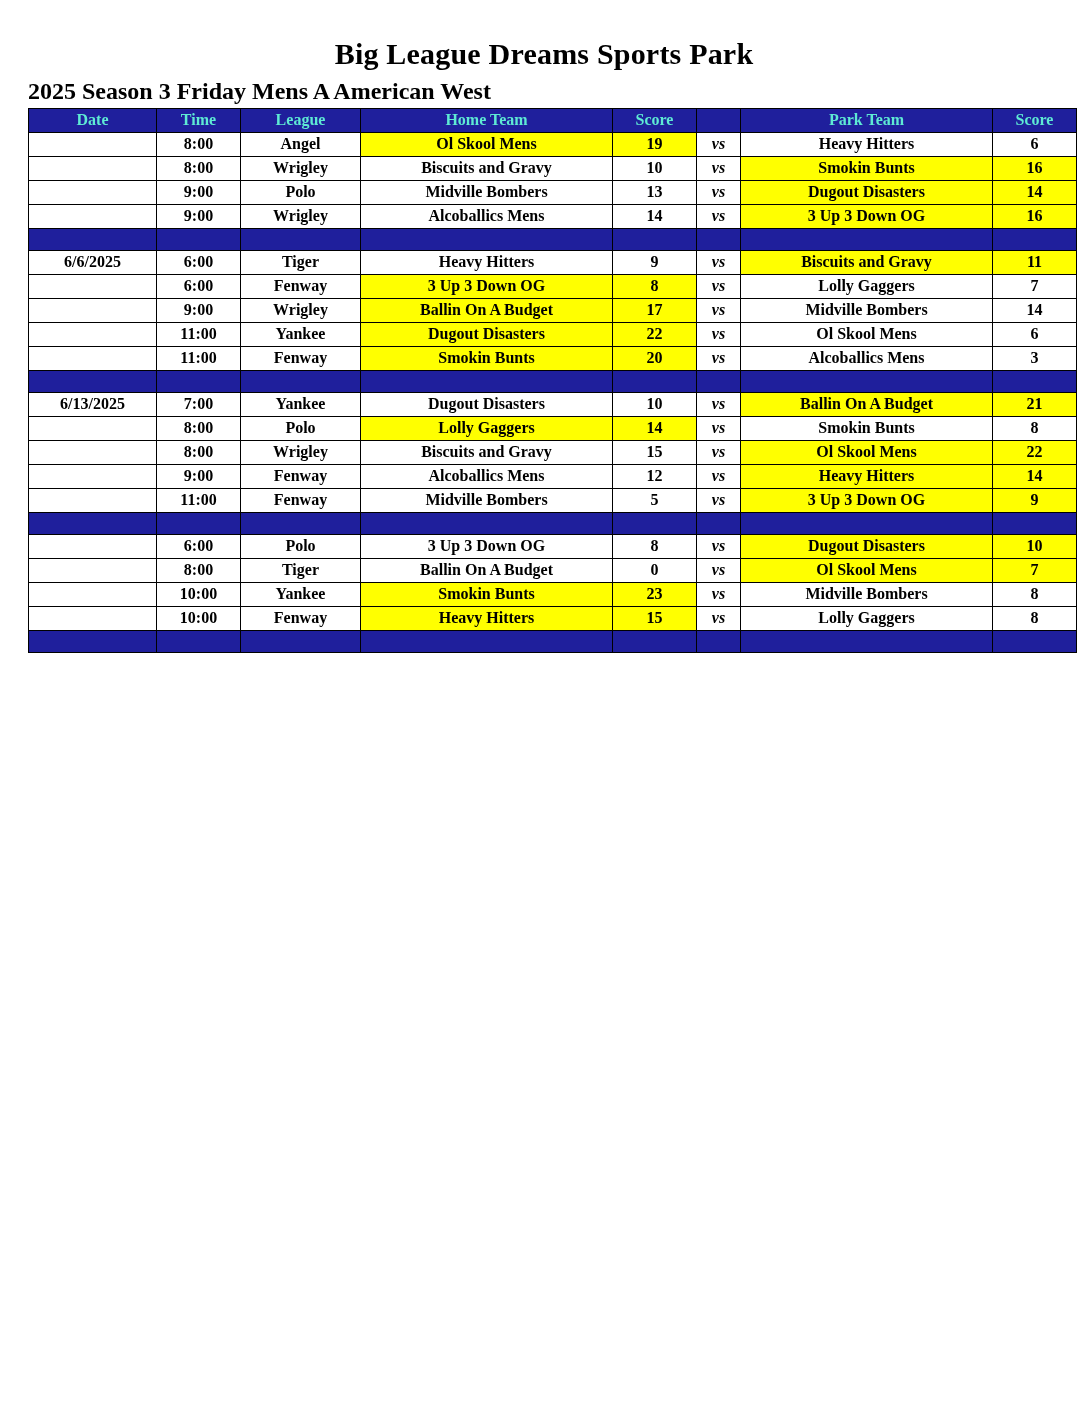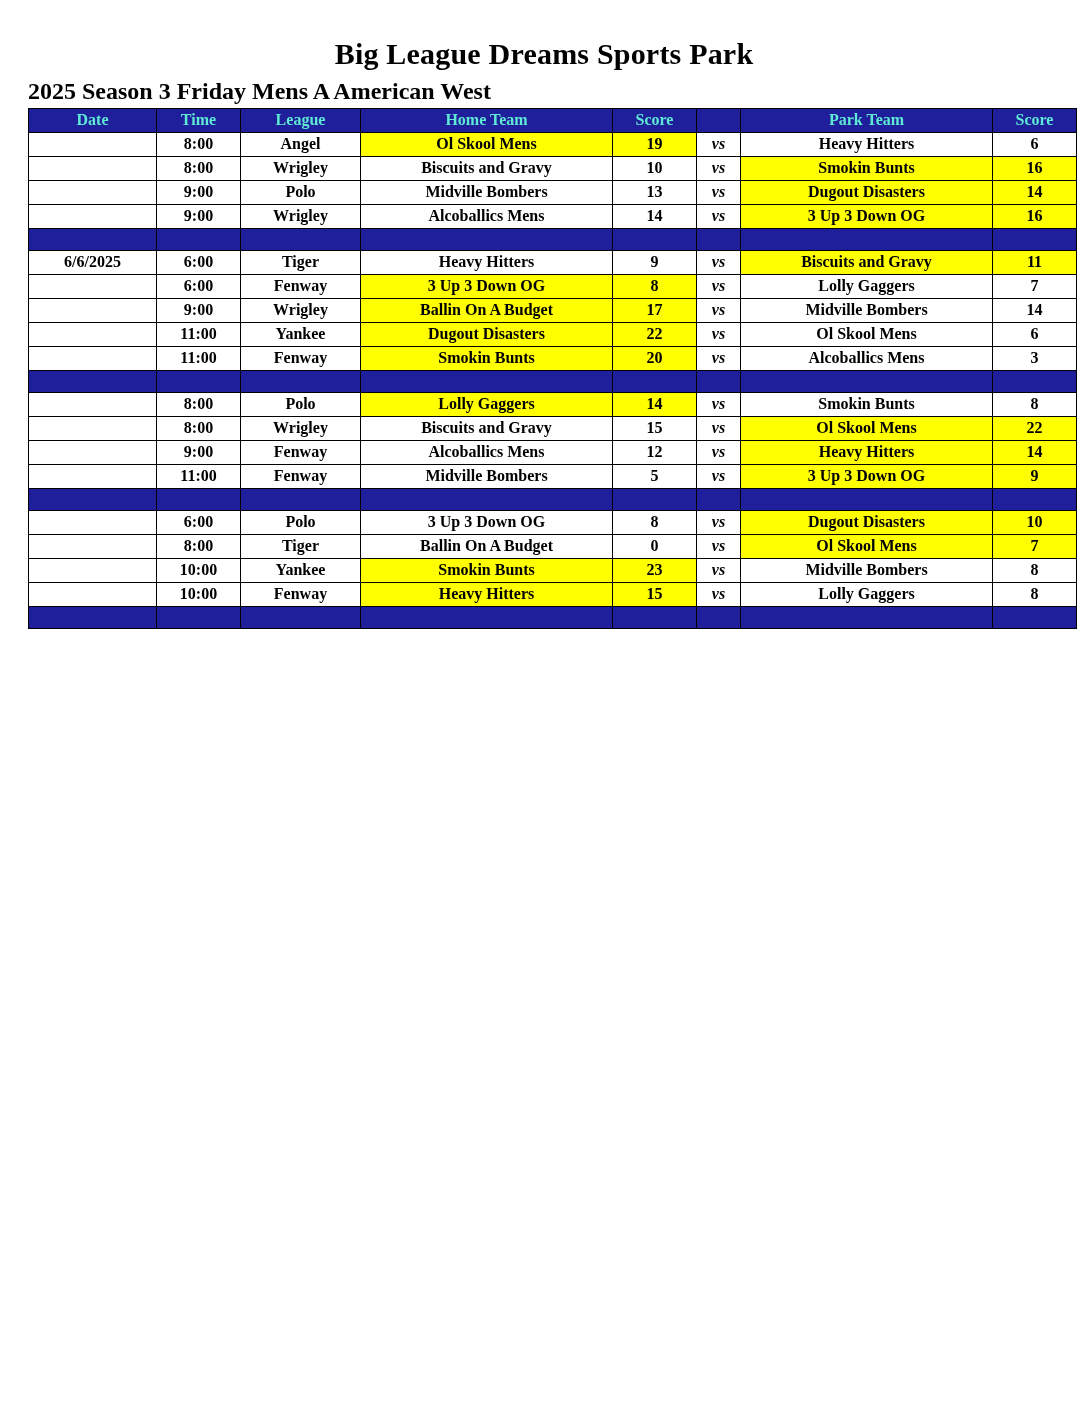--- a/index.html
+++ b/index.html
@@ -223,20 +223,30 @@
           <td></td>
           <td></td>
           <td></td>
           <td></td>
           <td></td>
           <td></td>
           <td></td>
           <td></td>
         </tr>
         <tr>
+          <td>6/13/2025</td>
+          <td>7:00</td>
+          <td>Yankee</td>
+          <td>Dugout Disasters</td>
+          <td>10</td>
+          <td class="vs">vs</td>
+          <td class="hl">Ballin On A Budget</td>
+          <td class="hl">21</td>
+        </tr>
+        <tr>
           <td></td>
           <td>8:00</td>
           <td>Polo</td>
           <td class="hl">Lolly Gaggers</td>
           <td class="hl">14</td>
           <td class="vs">vs</td>
           <td>Smokin Bunts</td>
           <td>8</td>
         </tr>
         <tr>

